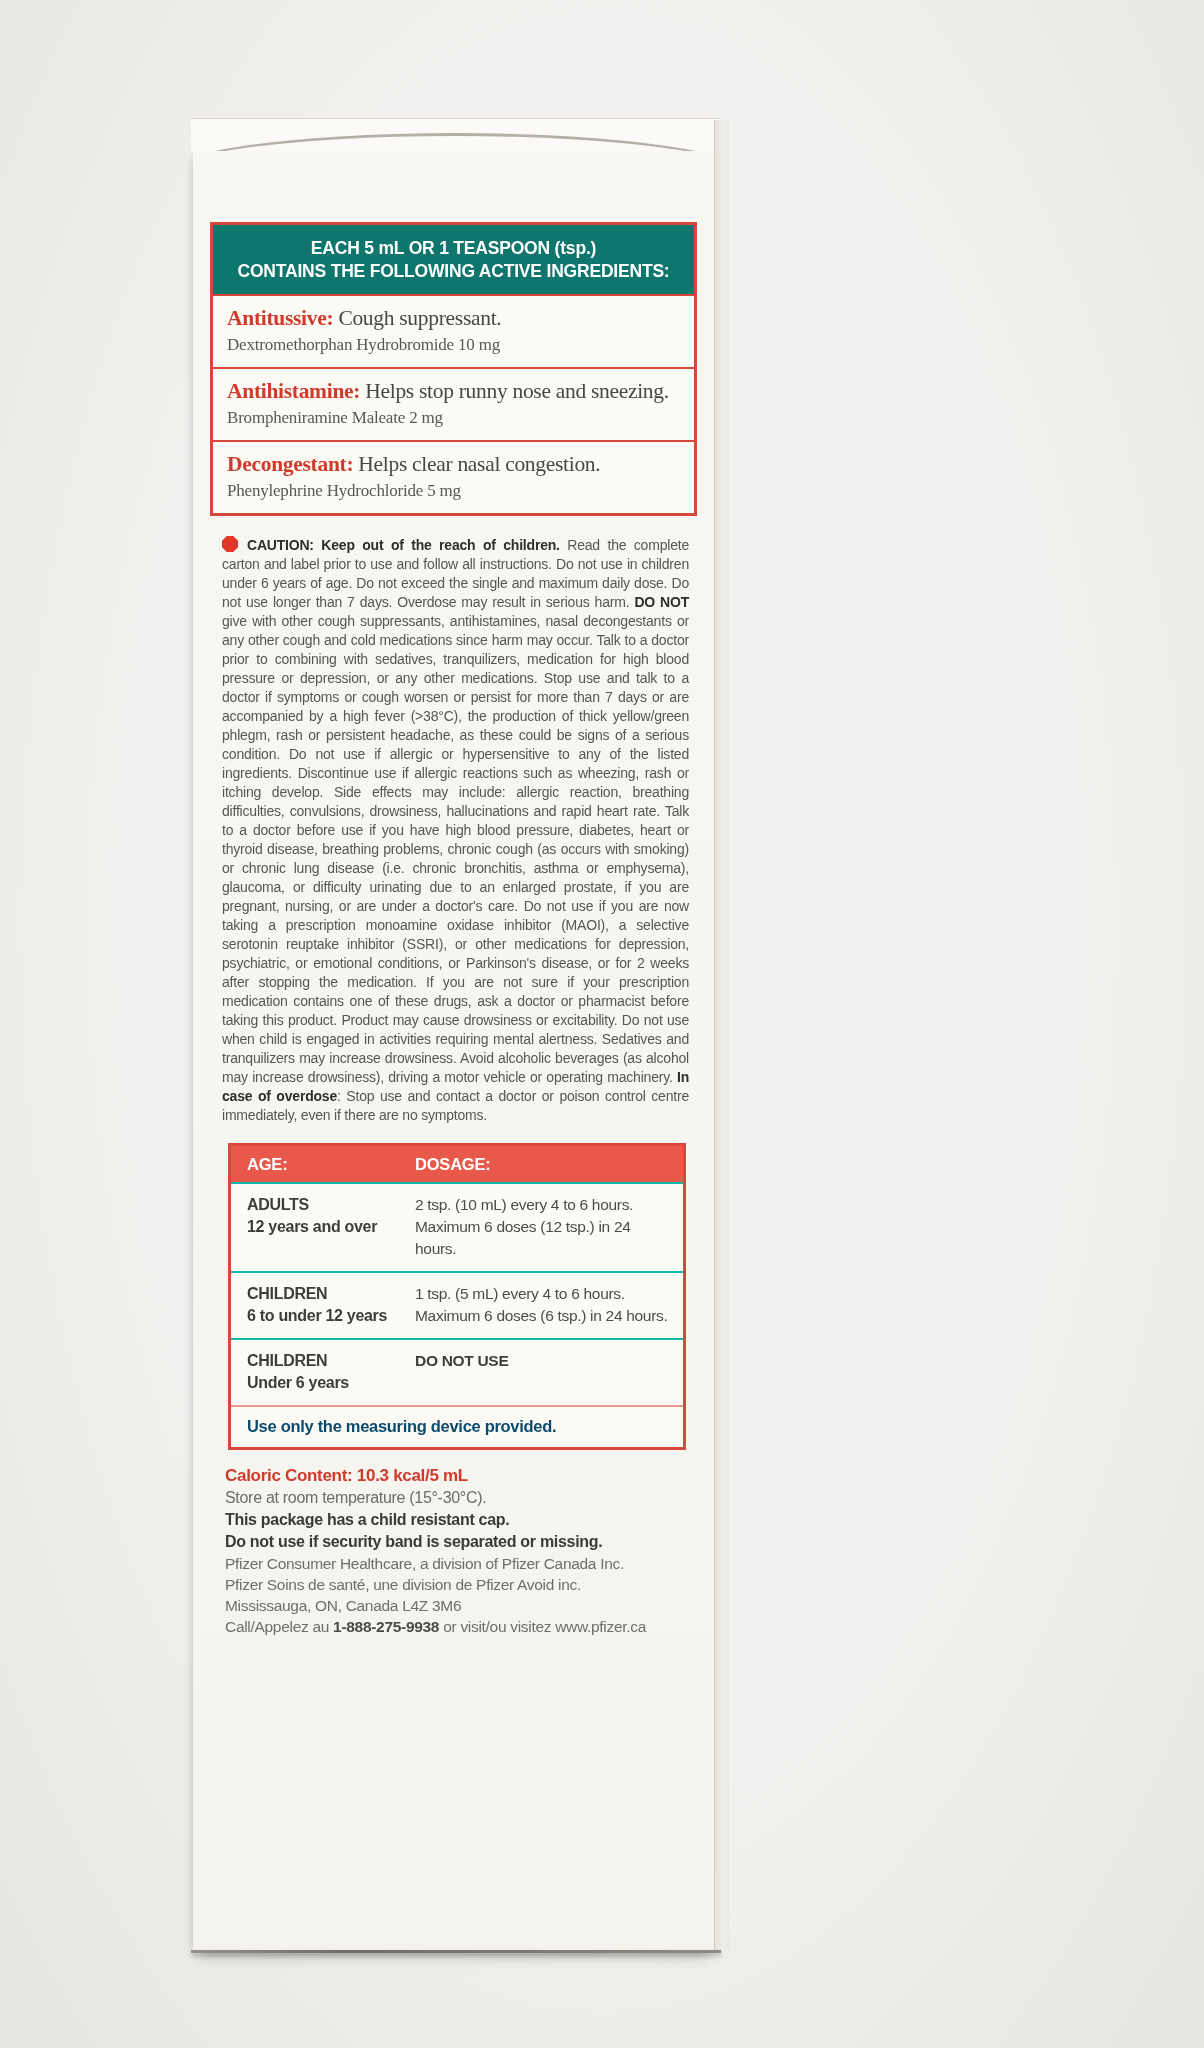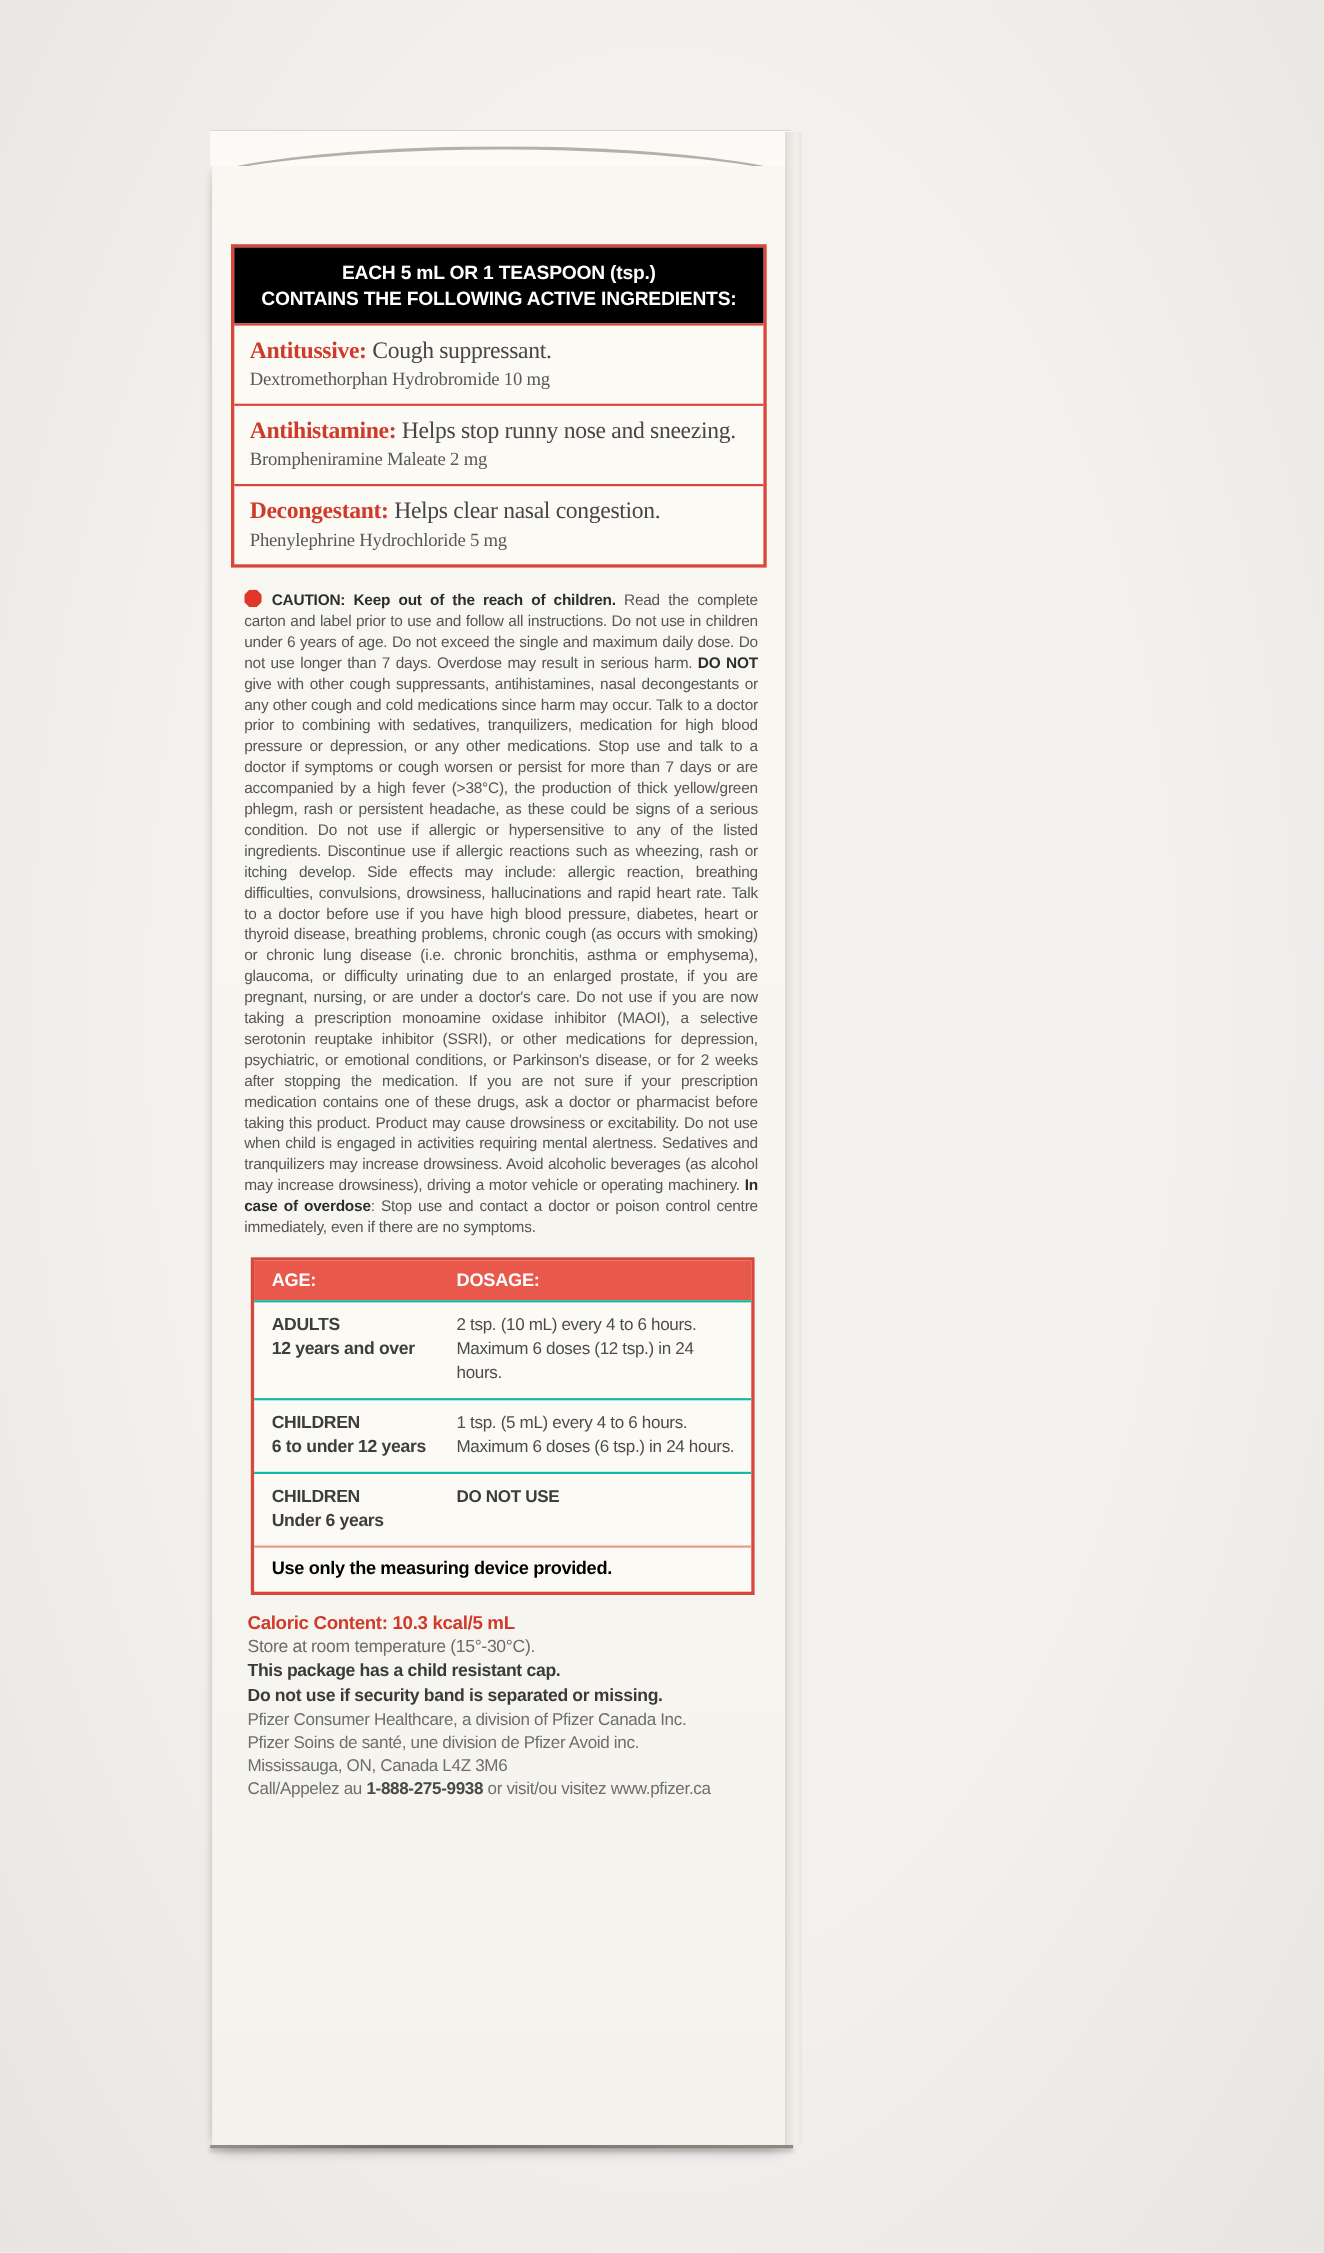--- a/index.html
+++ b/index.html
@@ -30,21 +30,21 @@
   .bottom-seam{
     position:absolute;left:-2px;right:-6px;bottom:-3px;height:3px;
     background:linear-gradient(to right,#94918a,#6f6d66 30%,#8d8a82);
     box-shadow:0 3px 4px rgba(0,0,0,.25);
   }
   .label{padding:72px 0 0 0;color:#555;}
 
   
   .ingredients-wrap{margin:0 18px 0 17px;border:3px solid #d8473b;background:#fcfaf5;}
   .red-header{
-    background:#000000;color:#fff;text-align:center;font-weight:bold;
+    background:#0f766e;color:#fff;text-align:center;font-weight:bold;
     font-size:17.5px;line-height:23px;letter-spacing:-0.2px;padding:12px 6px 11px 6px;
   }
   .ing-row{padding:9px 10px 11px 14px;border-top:2.5px solid #d8473b;font-family:Liberation Serif, serif;}
   .ing-row:first-of-type{border-top:none;}
   .ing-line1{font-size:21.5px;line-height:27px;color:#474747;letter-spacing:-0.3px;}
   .ing-name{color:#d03a2a;font-weight:bold;}
   .ing-line2{font-size:17px;line-height:22px;color:#585858;letter-spacing:-0.2px;margin-top:2px;}
 
   
   .nonmed{
@@ -65,21 +65,21 @@
 
   
   .dosage-table{margin:18px 0 0 35px;width:452px;border:3px solid #d8473b;background:#fcfaf5;}
   .dt-header{display:grid;grid-template-columns:168px 1fr;background:#e9594b;color:#fff;
     font-weight:bold;font-size:16.5px;letter-spacing:-0.2px;padding:9px 0 8px 16px;}
   .dt-row{display:grid;grid-template-columns:168px 1fr;padding:10px 8px 11px 16px;border-top:2px solid #14b8a6;}
   .dt-row:first-of-type{border-top:none;}
   .dt-age{font-weight:bold;color:#3d3d3d;font-size:16px;line-height:22px;letter-spacing:-0.3px;}
   .dt-dose{color:#4c4c4c;font-size:15.5px;line-height:22px;letter-spacing:-0.3px;}
   .dt-note{border-top:2px solid #e59a8f;padding:10px 8px 11px 16px;font-weight:bold;
-    color:#000000;font-size:16.5px;letter-spacing:-0.3px;}
+    color:#0c4a6e;font-size:16.5px;letter-spacing:-0.3px;}
 
   
   .footer{margin:15px 26px 0 32px;}
   .f-caloric{color:#d03a2a;font-weight:bold;font-size:17px;letter-spacing:-0.3px;line-height:22px;}
   .f-store{color:#6b6b6b;font-size:16px;letter-spacing:-0.3px;line-height:22px;}
   .f-bold{color:#3a3a3a;font-weight:bold;font-size:16px;letter-spacing:-0.3px;line-height:22px;}
   .f-gray{color:#6e6e6e;font-size:15.5px;letter-spacing:-0.3px;line-height:21px;}
   .f-gray b{color:#4a4a4a;}
 </style>
 </head>

